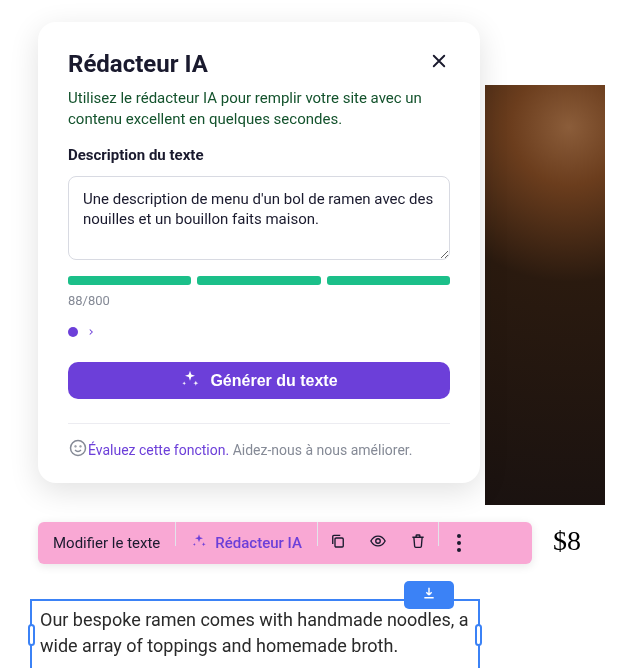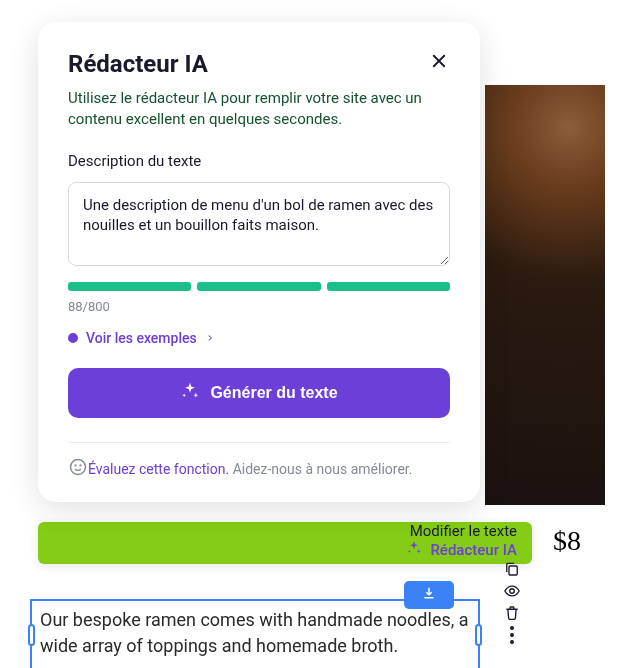--- a/index.html
+++ b/index.html
@@ -38,21 +38,21 @@
       border-radius: 18px;
       box-shadow: 0 8px 30px rgba(0,0,0,0.12);
       padding: 28px 30px 22px 30px;
       z-index: 10;
     }
     .modal-header { display: flex; justify-content: space-between; align-items: flex-start; }
     .modal-title { font-size: 24px; font-weight: 700; color: #1a1a2e; }
     .close-btn { cursor: pointer; padding: 2px; }
     .close-btn svg { width: 18px; height: 18px; stroke: #1a1a2e; stroke-width: 2.5; }
     .modal-subtitle { margin-top: 10px; font-size: 15px; color: #14532d; line-height: 1.4; }
-    .section-label { margin-top: 22px; font-size: 15px; font-weight: 400; color: #1a1a2e; }
+    .section-label { margin-top: 16px; font-size: 15px; font-weight: 700; color: #1a1a2e; }
     .textarea {
       margin-top: 12px;
       width: 100%;
       height: 84px;
       border: 1px solid #d8dae2;
       border-radius: 8px;
       padding: 12px 14px;
       font-size: 15px;
       color: #1a1a2e;
       resize: vertical;
@@ -63,46 +63,45 @@
     .progress-seg { flex: 1; height: 9px; background: #1bbf89; border-radius: 3px; }
     .quality-row { display: flex; justify-content: space-between; margin-top: 8px; font-size: 13px; color: #858a96; }
     .examples-link {
       display: flex; align-items: center; gap: 8px;
       margin-top: 16px; font-size: 14px; color: #6c3fd9;
       cursor: pointer; font-weight: 500;
     }
     .bulb { width: 10px; height: 10px; background: #6c3fd9; border-radius: 50%; position: relative; }
     .chevron-sm svg { width: 10px; height: 10px; stroke: #6c3fd9; stroke-width: 2.5; fill: none; }
     .generate-btn {
-      margin-top: 22px; width: 100%; height: 50px;
+      margin-top: 22px; width: 100%; height: 37px;
       background: #6c3fd9; border: none; border-radius: 10px;
       color: #fff; font-size: 16px; font-weight: 600;
       display: flex; align-items: center; justify-content: center; gap: 10px;
       cursor: pointer;
     }
     .sparkle svg { width: 20px; height: 20px; fill: #fff; }
     .divider { height: 1px; background: #ececf1; margin: 24px 0 14px 0; }
     .rating-row { display: flex; align-items: center; gap: 0; font-size: 14px; }
     .smiley svg { width: 20px; height: 20px; stroke: #858a96; stroke-width: 1.8; fill: none; }
     .rating-link { color: #6c3fd9; cursor: pointer; }
     .rating-help { color: #858a96; }
     
     .toolbar {
       position: absolute;
       top: 522px;
       left: 38px;
       width: 494px;
       height: 42px;
-      background: #84cc16;
+      background: #f9a8d4;
       border-radius: 6px;
       box-shadow: 0 2px 10px rgba(0,0,0,0.10);
       display: flex;
-      align-items: flex-end;
+      align-items: flex-start;
       z-index: 5;
-      flex-direction: column;
     }
     .toolbar-text-btn {
       padding: 0 15px; height: 100%;
       display: flex; align-items: center;
       font-size: 15px; color: #1a1a2e;
       cursor: pointer;
     }
     .toolbar-sep { width: 1px; height: 24px; background: #e2e4ea; }
     .toolbar-ai-btn {
       padding: 0 15px; height: 100%;
@@ -170,21 +169,20 @@
   <div class="progress-row">
     <div class="progress-seg"></div>
     <div class="progress-seg"></div>
     <div class="progress-seg"></div>
   </div>
   <div class="quality-row">
     <span>88/800</span>
   </div>
   <div class="examples-link">
     <span class="bulb"></span>
-    <span>Voir les exemples</span>
     <span class="chevron-sm">
       <svg viewBox="0 0 24 24">
           <path d="M9 6l6 6-6 6"></path>
         </svg>
     </span>
   </div>
   <button class="generate-btn">
     <span class="sparkle">
       <svg viewBox="0 0 24 24">
           <path d="M12 2l1.5 4.5L18 8l-4.5 1.5L12 14l-1.5-4.5L6 8l4.5-1.5L12 2zM19 14l.8 2.2L22 17l-2.2.8L19 20l-.8-2.2L16 17l2.2-.8L19 14zM5 15l.6 1.6L7.2 17.2 5.6 17.8 5 19.4l-.6-1.6L2.8 17.2l1.6-.6L5 15z"></path>

